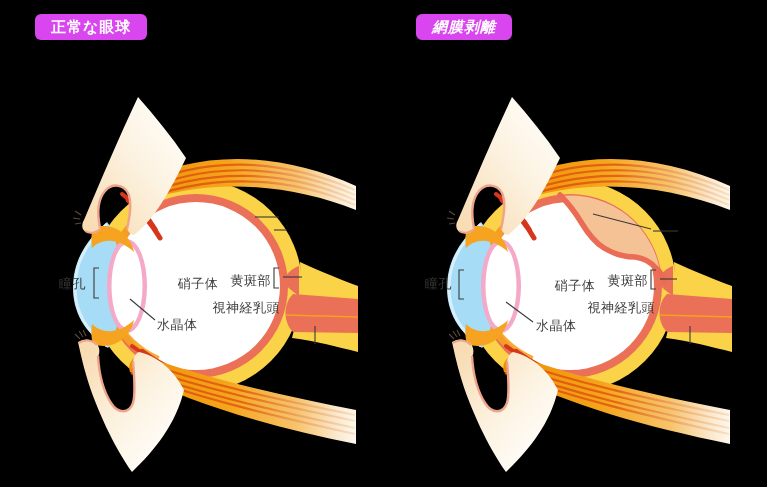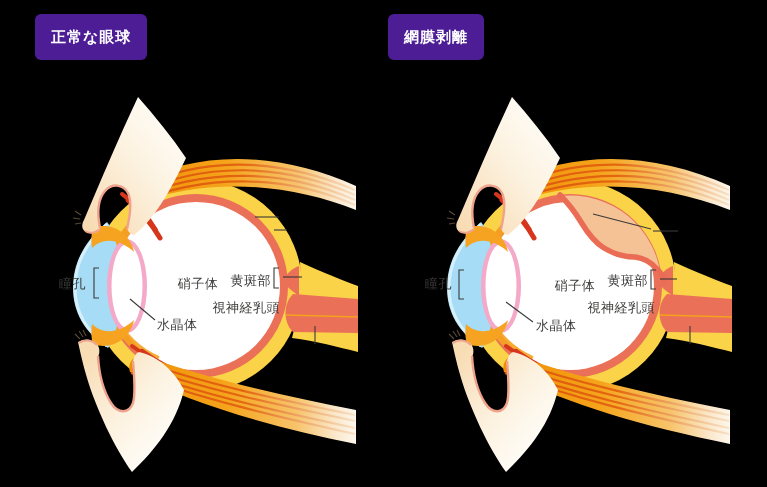--- a/index.html
+++ b/index.html
@@ -1,22 +1,22 @@
 <!DOCTYPE html>
 <html><head>
 <meta charset="utf-8">
 <style>
   html,body{margin:0;padding:0;background:#000;}
   #stage{position:relative;width:767px;height:487px;background:#000;overflow:hidden;
          font-family:"DejaVu Sans",sans-serif;}
-  .badge{position:absolute;top:14px;height:20px;line-height:20px;padding:13px 16px;
-         background:#4c1d95;border-radius:6px;color:#fff;font-size:15px;font-weight:bold;
+  .badge{position:absolute;top:14px;height:20px;line-height:20px;padding:3px 16px;
+         background:#d946ef;border-radius:6px;color:#fff;font-size:15px;font-weight:bold;
          letter-spacing:1px;white-space:nowrap;}
   #badge-normal{left:35px;}
-  #badge-detached{left:388px;}
+  #badge-detached{left:416px;font-style:italic;}
   svg{position:absolute;left:0;top:0;}
   svg text{font-family:"DejaVu Sans",sans-serif;font-size:13px;fill:#3A3A39;letter-spacing:0.5px;}
   .leader{stroke:#3A3A39;stroke-width:1.1;fill:none;}
 </style>
 </head>
 <body>
 
 <div id="stage">
 
   <div class="badge" id="badge-normal">正常な眼球</div>

